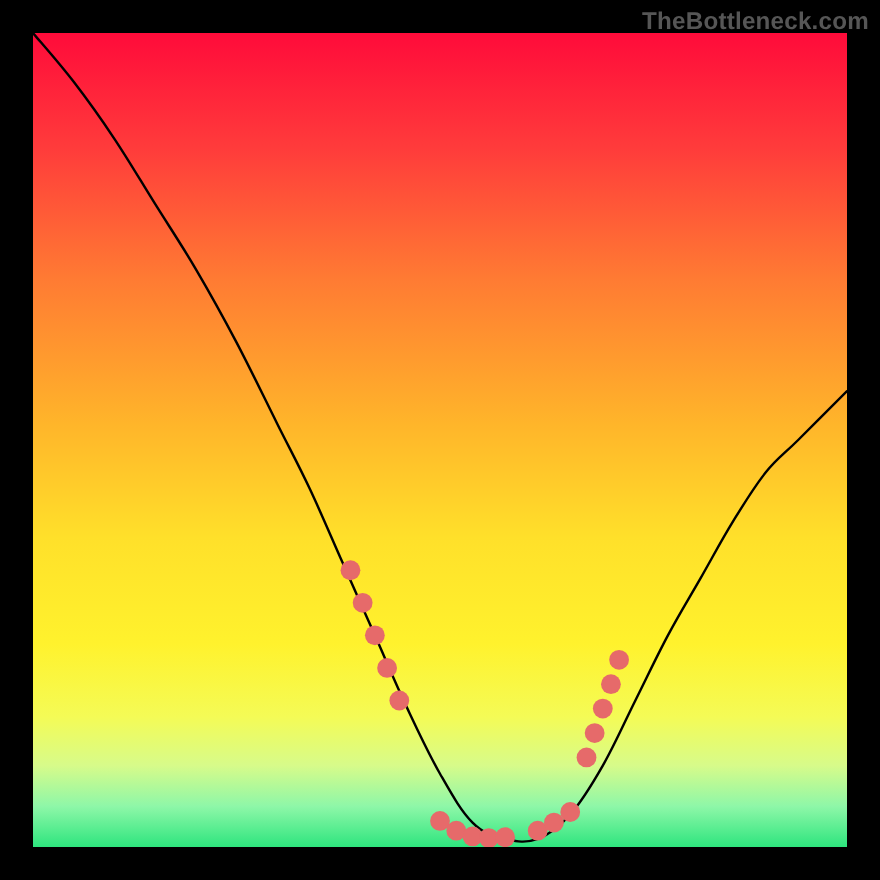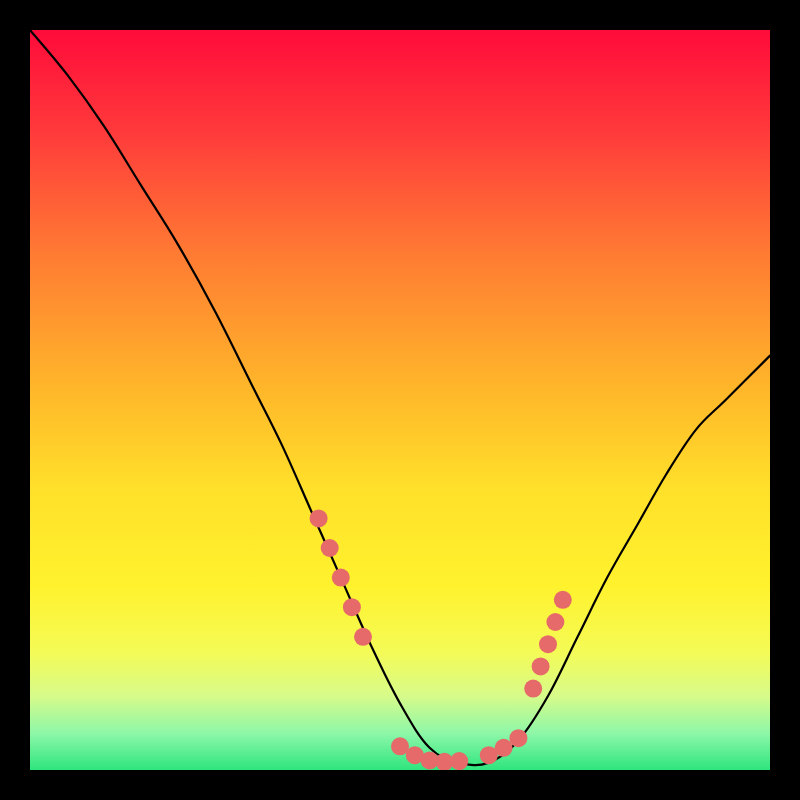--- a/index.html
+++ b/index.html
@@ -31,20 +31,21 @@
   .plot svg {
     display: block;
     width: 740px;
     height: 740px;
   }
 </style>
 </head>
 <body>
 
 <div class="frame">
+  <div class="watermark">TheBottleneck.com</div>
   <div class="plot">
     <svg id="plot-svg" viewBox="0 0 740 740">
         <defs>
           <linearGradient id="bg-grad" x1="0" y1="0" x2="0" y2="1">
             <stop offset="0%" stop-color="#ff0b3a"></stop>
             <stop offset="14%" stop-color="#ff3b3b"></stop>
             <stop offset="30%" stop-color="#ff7a33"></stop>
             <stop offset="48%" stop-color="#ffb52a"></stop>
             <stop offset="62%" stop-color="#ffe02a"></stop>
             <stop offset="75%" stop-color="#fff22d"></stop>

